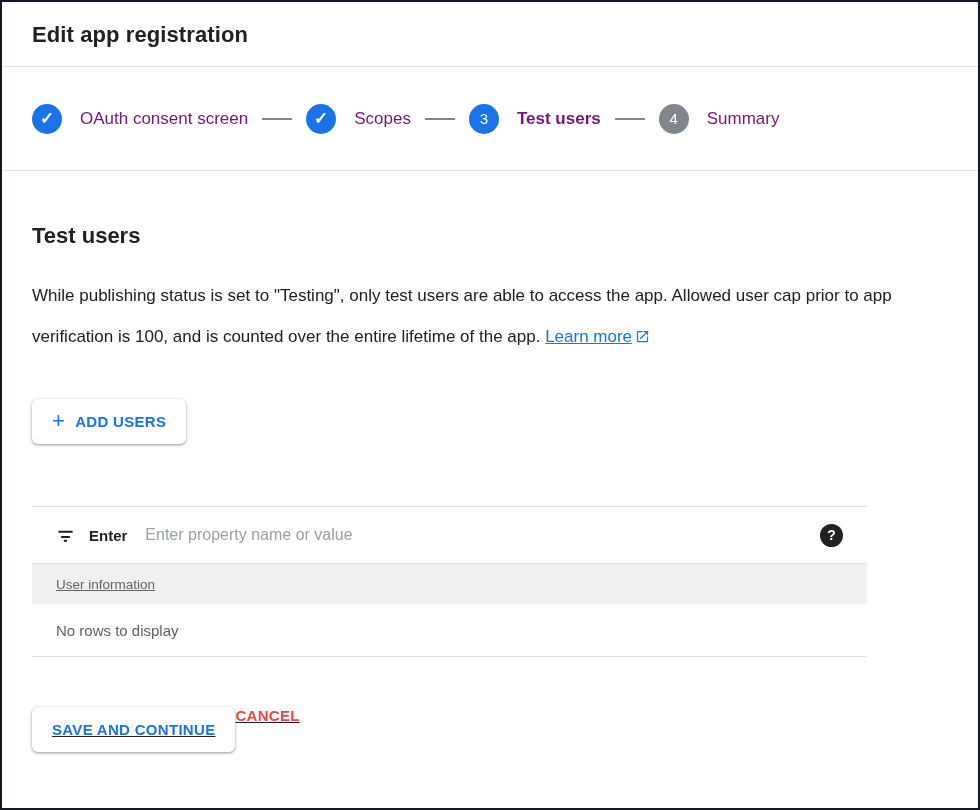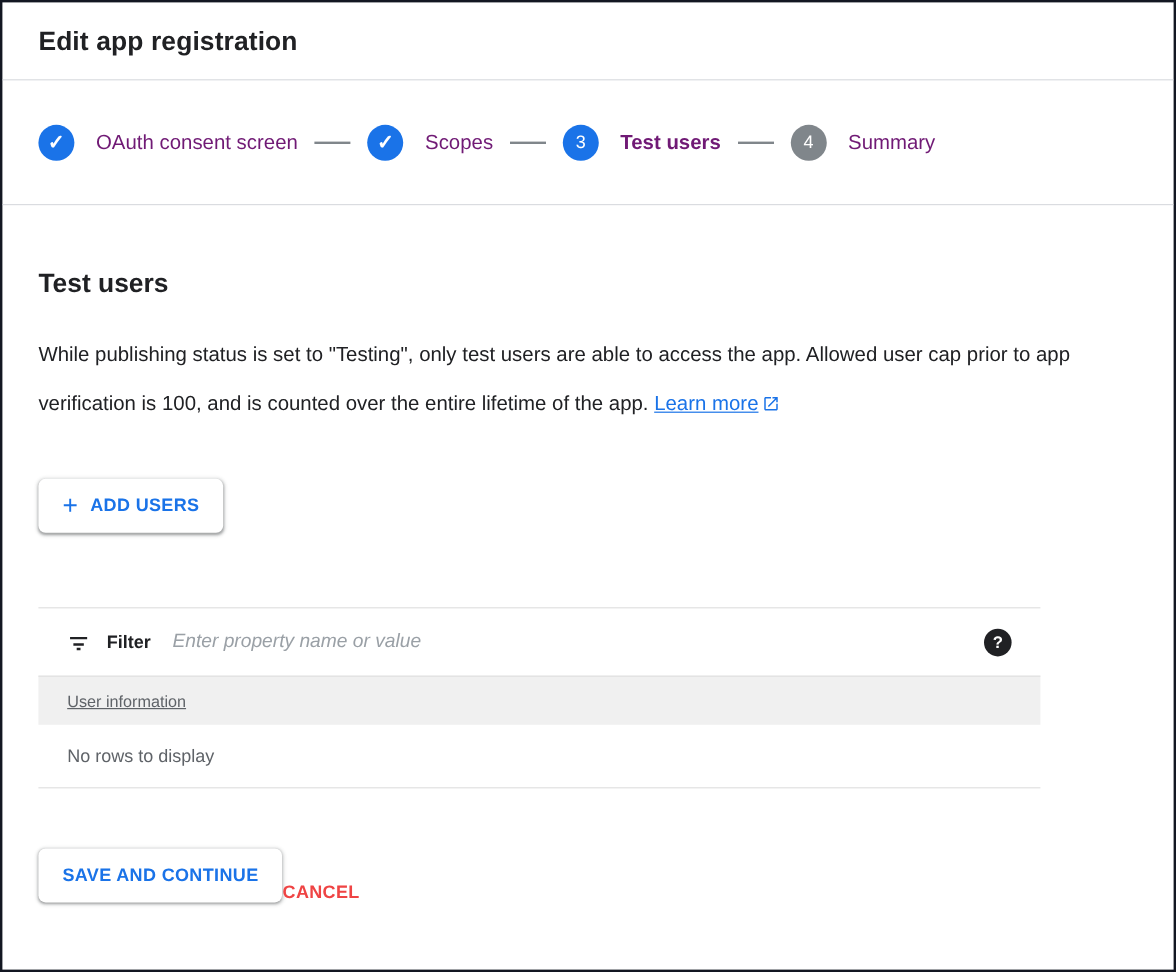--- a/index.html
+++ b/index.html
@@ -112,21 +112,20 @@
   }
   .filter-icon { margin-right: 14px; display: inline-flex; }
   .filter-label { font-size: 15px; font-weight: 700; color: #202124; margin-right: 18px; }
   .filter-input {
     flex: 1;
     border: none;
     outline: none;
     font-family: "Liberation Sans", sans-serif;
     font-size: 16px;
     color: #202124;
-    font-style: italic;
   }
   .filter-input::placeholder { color: #9aa0a6; }
   .help-btn {
     width: 23px; height: 23px;
     border-radius: 50%;
     background: #202124;
     color: #ffffff;
     border: none;
     font-family: "Liberation Sans", sans-serif;
     font-size: 14px;
@@ -154,21 +153,22 @@
     align-items: center;
     padding: 0 24px;
     font-size: 15px;
     color: #5f6368;
     border-bottom: 1px solid #e0e0e0;
   }
   
   .footer {
     margin-top: 50px;
     display: flex;
-    align-items: flex-end;
+    align-items: flex-start;
+    text-decoration: underline;
   }
   .btn-text {
     background: none;
     border: none;
     font-family: "Liberation Sans", sans-serif;
     font-size: 15px;
     font-weight: 700;
     letter-spacing: .3px;
     color: #ef4444;
     cursor: pointer;
@@ -227,21 +227,21 @@
     <span>ADD USERS</span>
   </button>
 
   <section class="panel">
     <div class="filter-bar">
       <span class="filter-icon">
         <svg width="19" height="19" viewBox="0 0 24 24" fill="#202124">
             <path d="M3 6h18v2.5H3V6zm3.5 6.75h11v2.5h-11v-2.5zM10 17.5h4V20h-4v-2.5z"></path>
           </svg>
       </span>
-      <span class="filter-label">Filter</span>
+      <span class="filter-label">Enter</span>
       <input class="filter-input" type="text" placeholder="Enter property name or value" style="">
       <button class="help-btn">
           <span>?</span>
         </button>
     </div>
     <div class="table-header">
       <span>User information</span>
     </div>
     <div class="table-empty-row">
       <span>No rows to display</span>

